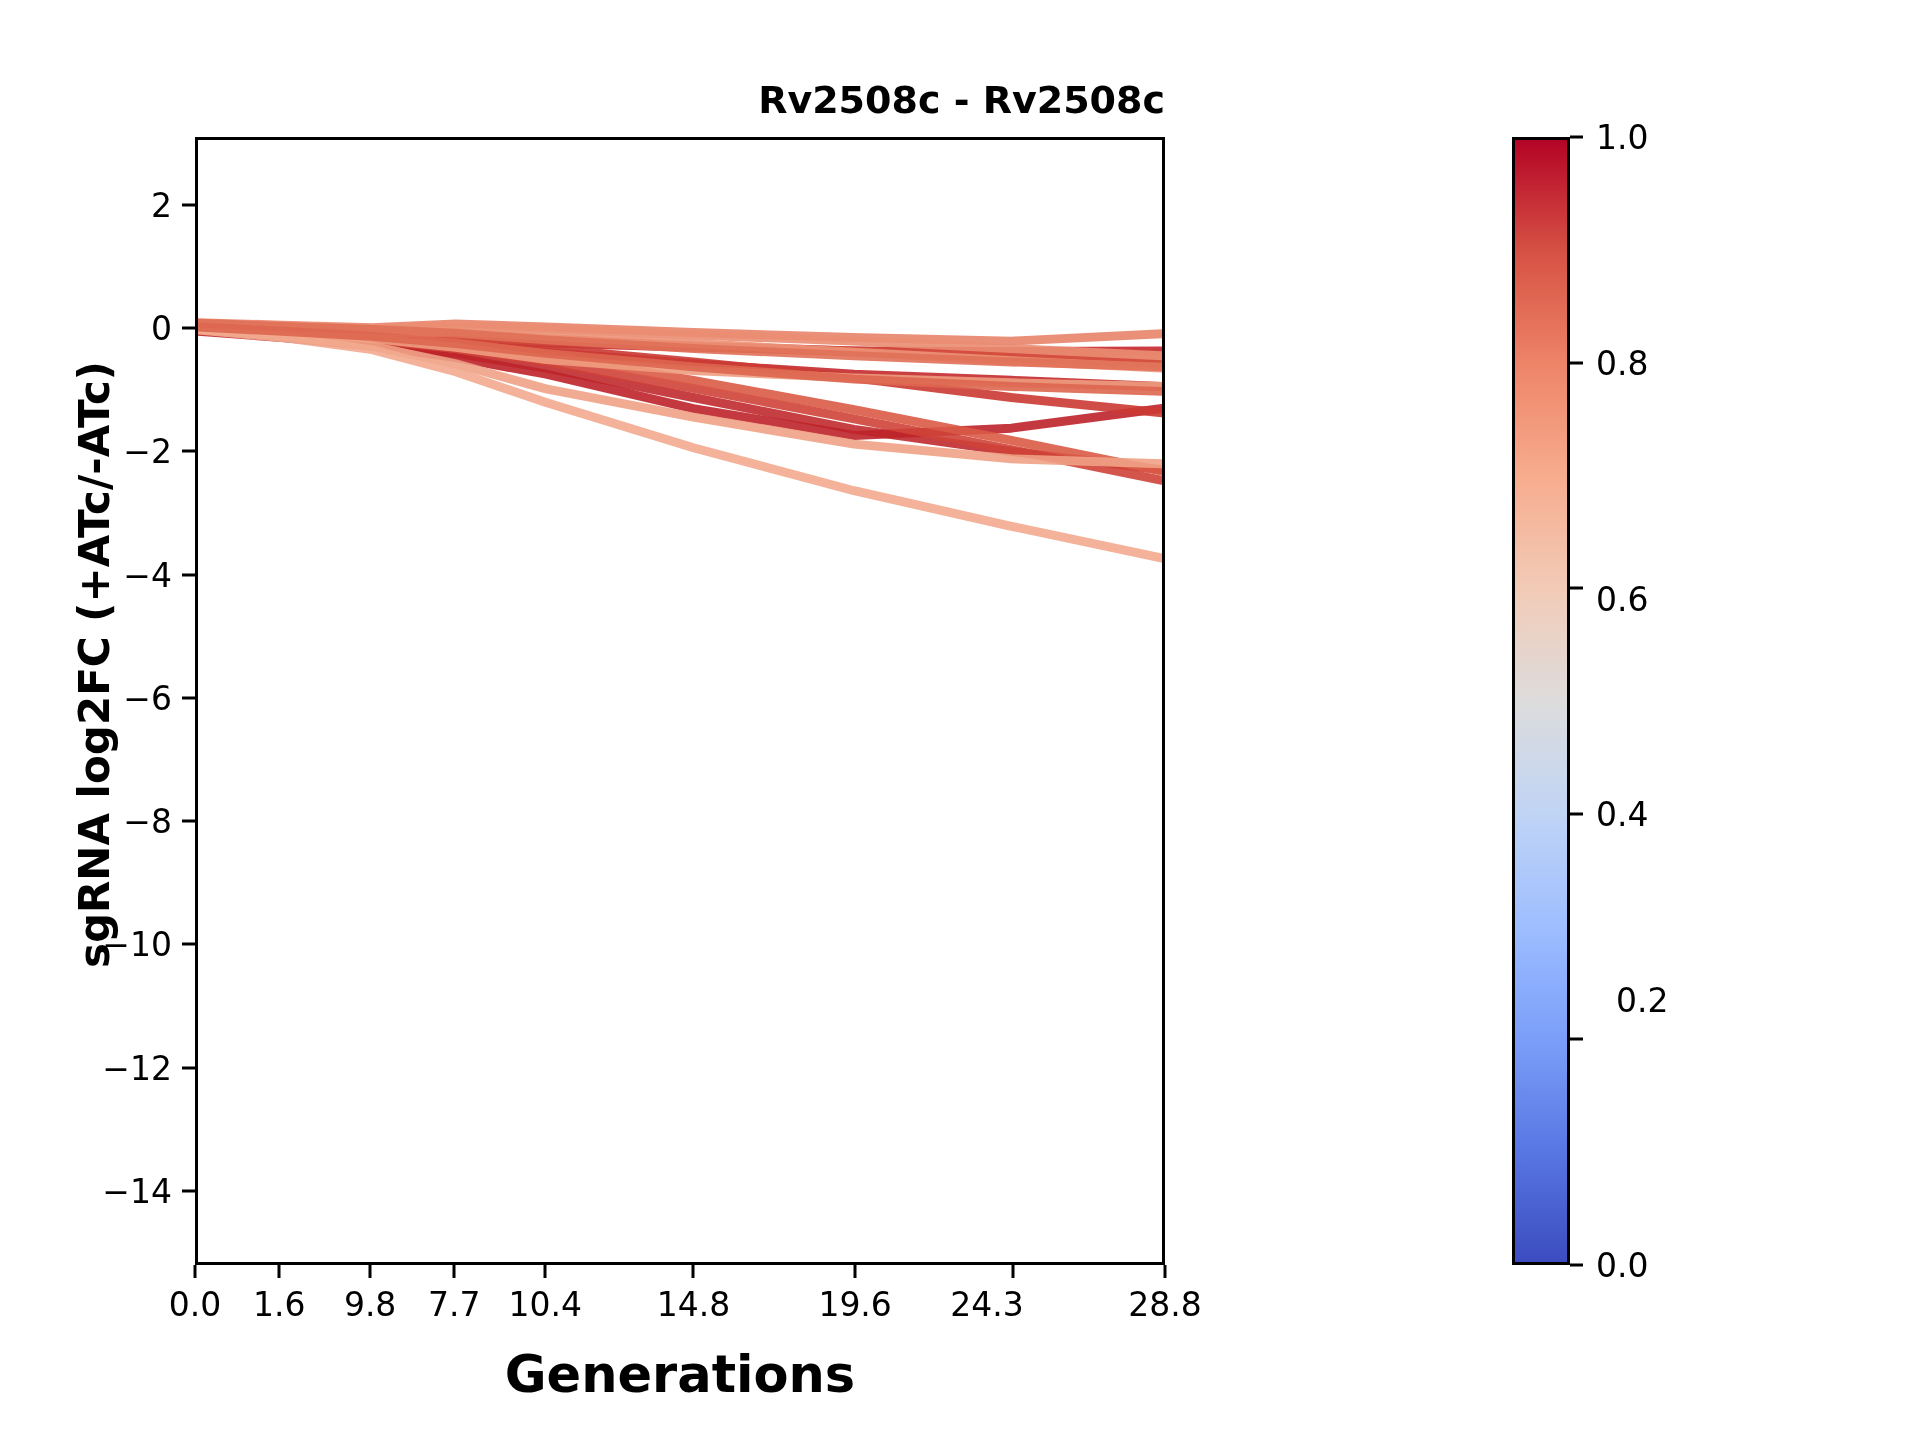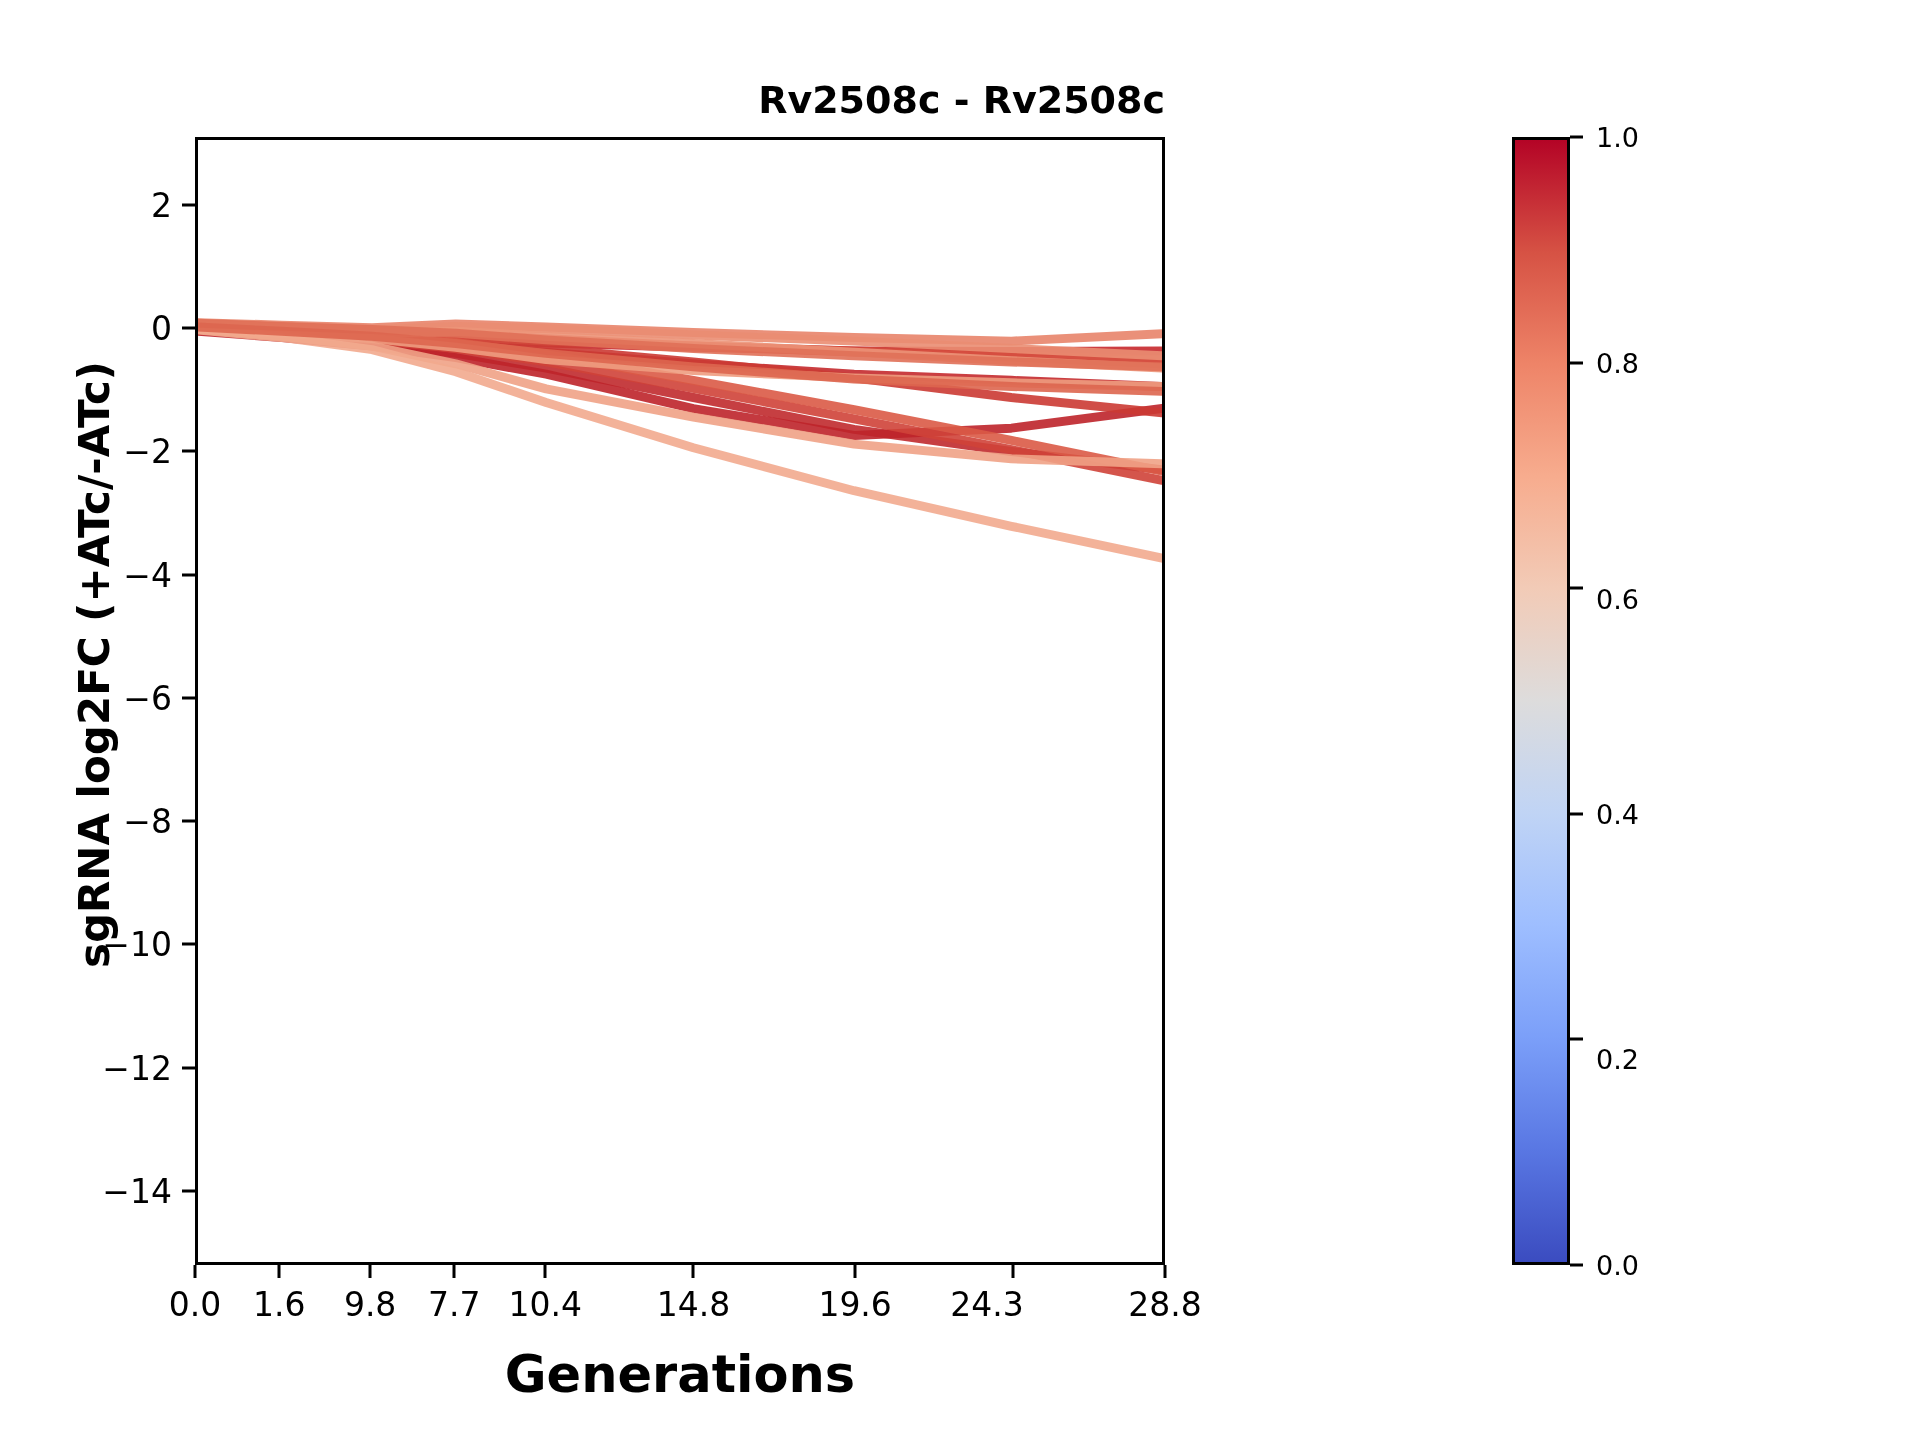--- a/index.html
+++ b/index.html
@@ -188,21 +188,21 @@
   #cbar-tick-labels {
     position: absolute;
     left: 1596px;
     top: 137px;
     width: 130px;
     height: 1128px;
   }
   .cbar-tick-label {
     position: absolute;
     left: 0;
-    font-size: 27px;
+    font-size: 33px;
     color: #000000;
     font-family: "DejaVu Sans", sans-serif;
     transform: translateY(-50%);
     white-space: nowrap;
     line-height: 1;
   }
 </style>
 </head>
 <body>
 
@@ -287,20 +287,20 @@
   <div id="cbar-tick-marks">
       <div class="cbar-tick-mark" style="top: 1128px;"></div>
       <div class="cbar-tick-mark" style="top: 902.4px;"></div>
       <div class="cbar-tick-mark" style="top: 676.8px;"></div>
       <div class="cbar-tick-mark" style="top: 451.2px;"></div>
       <div class="cbar-tick-mark" style="top: 225.6px;"></div>
       <div class="cbar-tick-mark" style="top: 0px;"></div>
     </div>
   <div id="cbar-tick-labels">
       <div class="cbar-tick-label" style="top: 1128px;">0.0</div>
-      <div class="cbar-tick-label" style="top: 922px;">0.2</div>
+      <div class="cbar-tick-label" style="top: 863px; margin-left: 20px;">0.2</div>
       <div class="cbar-tick-label" style="top: 676.8px;">0.4</div>
       <div class="cbar-tick-label" style="top: 462px;">0.6</div>
       <div class="cbar-tick-label" style="top: 225.6px;">0.8</div>
       <div class="cbar-tick-label" style="top: 0px;">1.0</div>
     </div>
 
 </div>
 
 </body></html>

